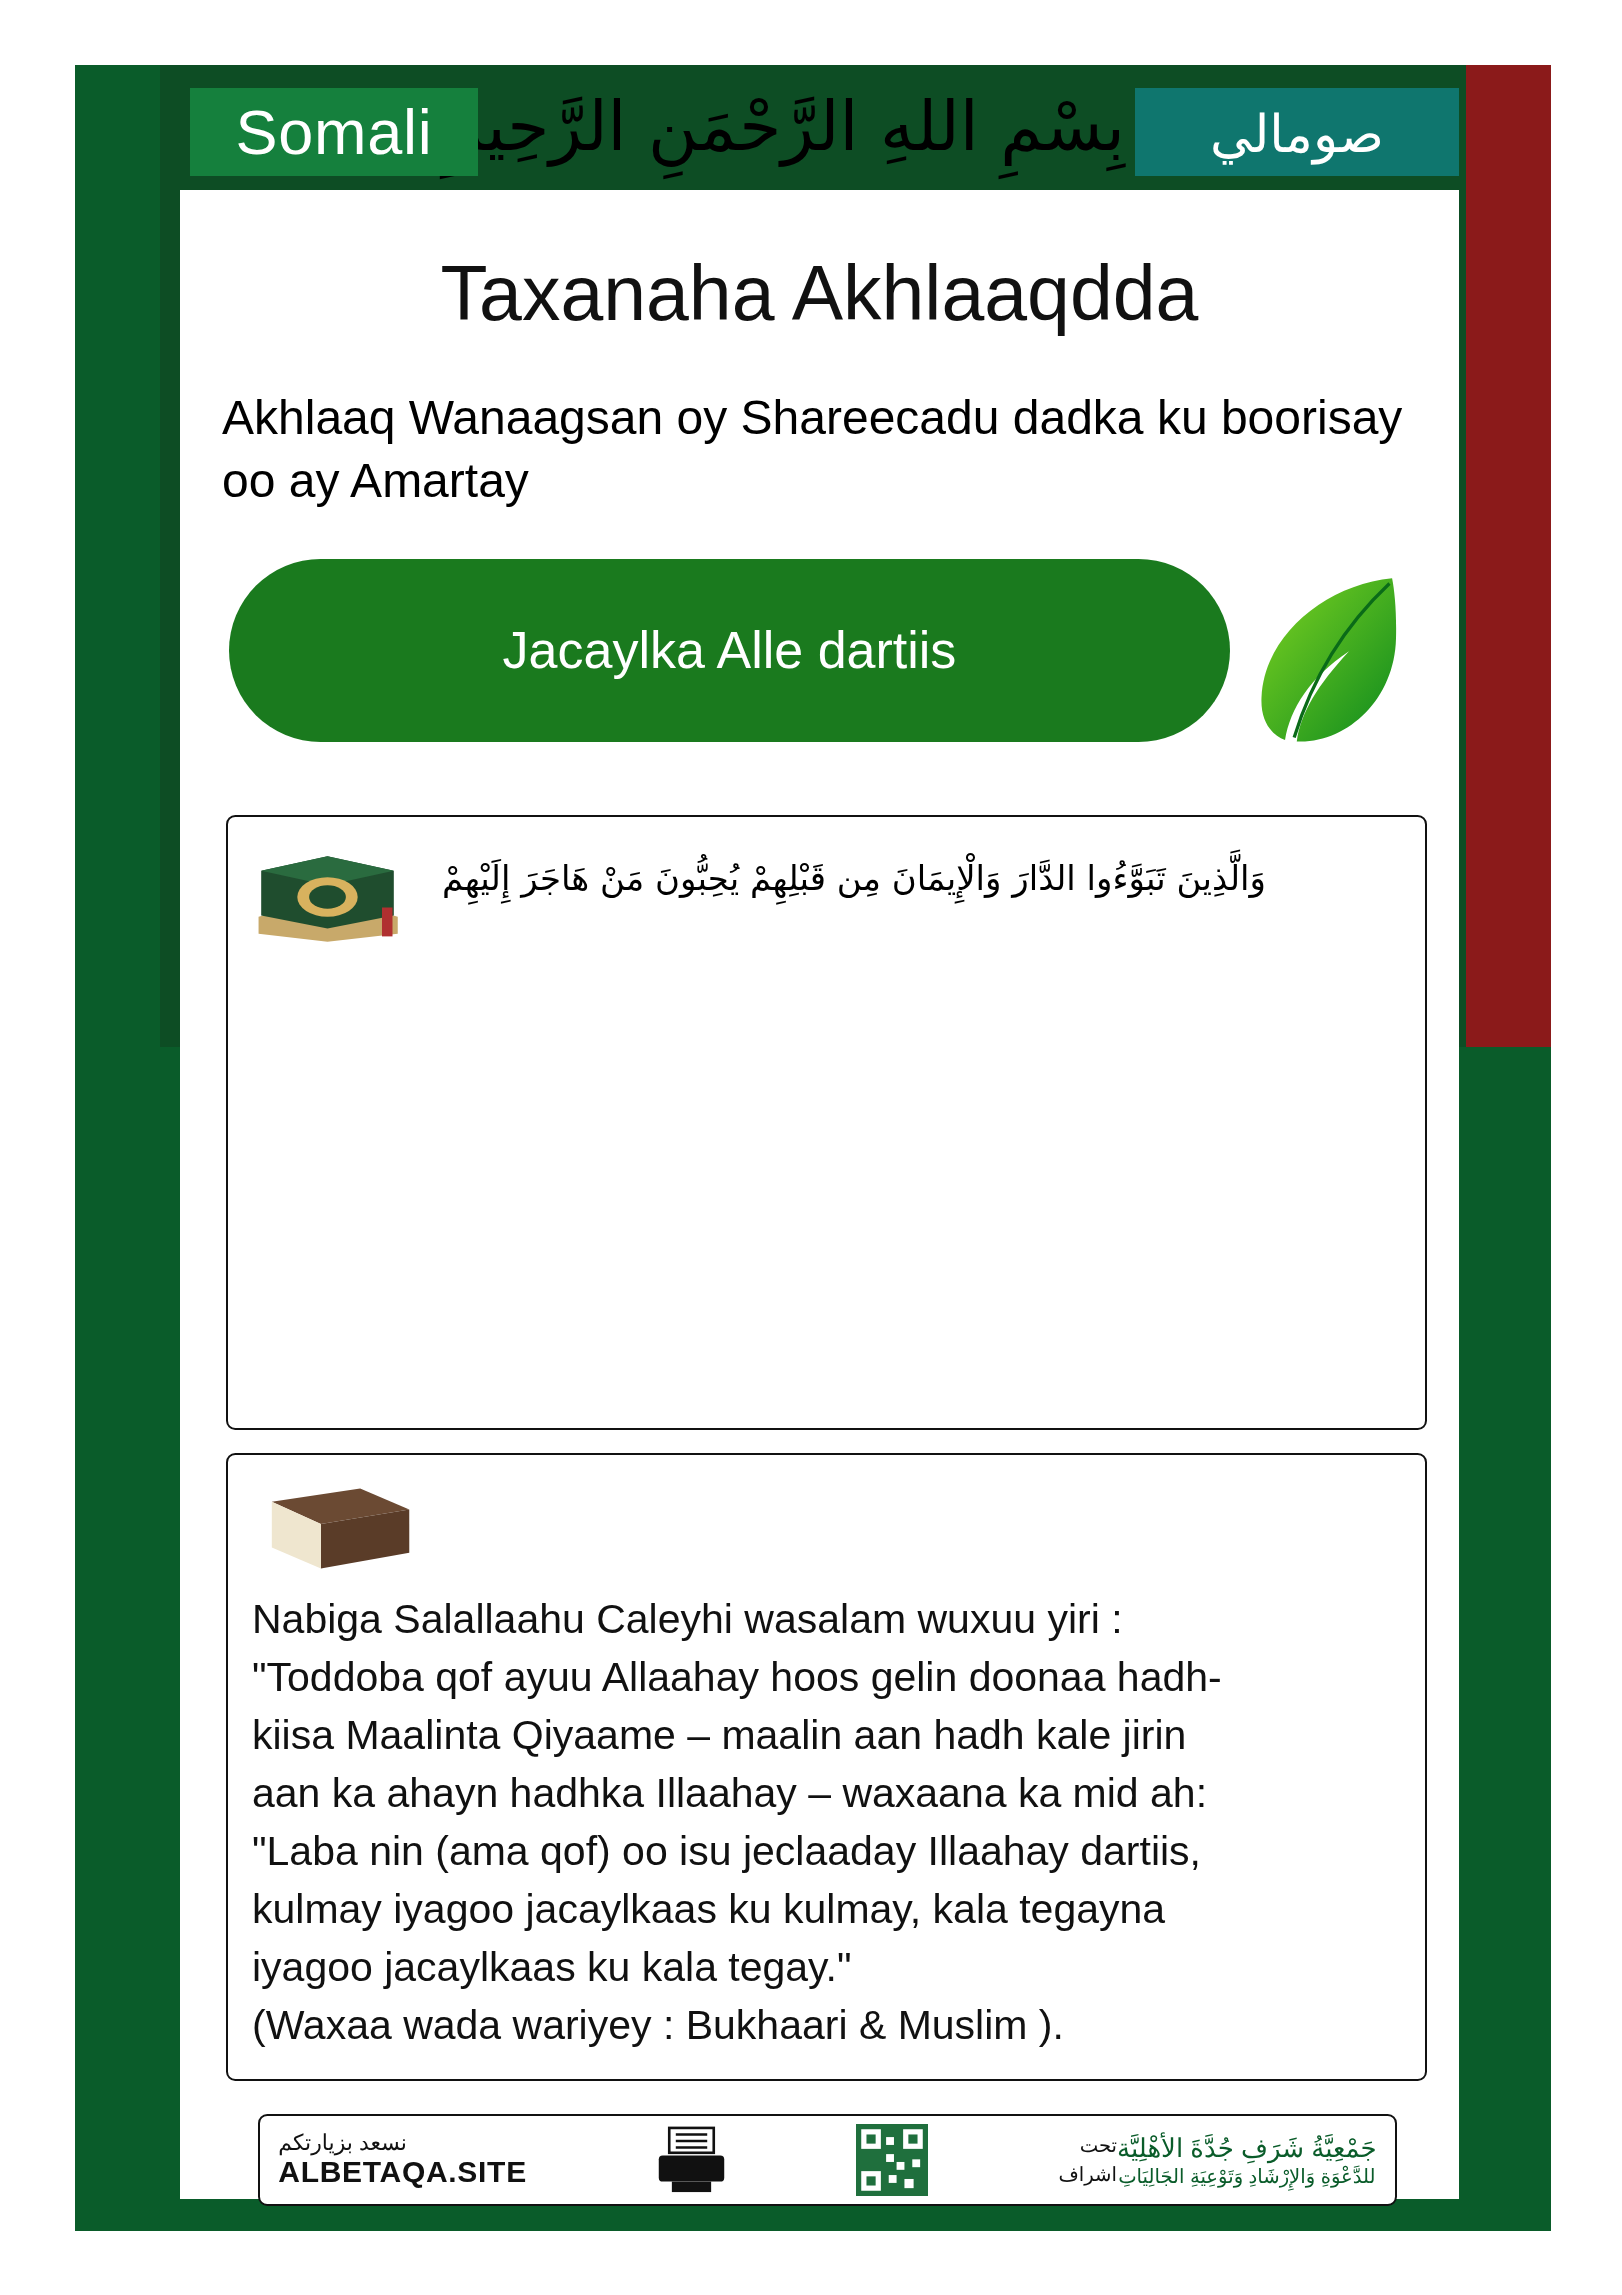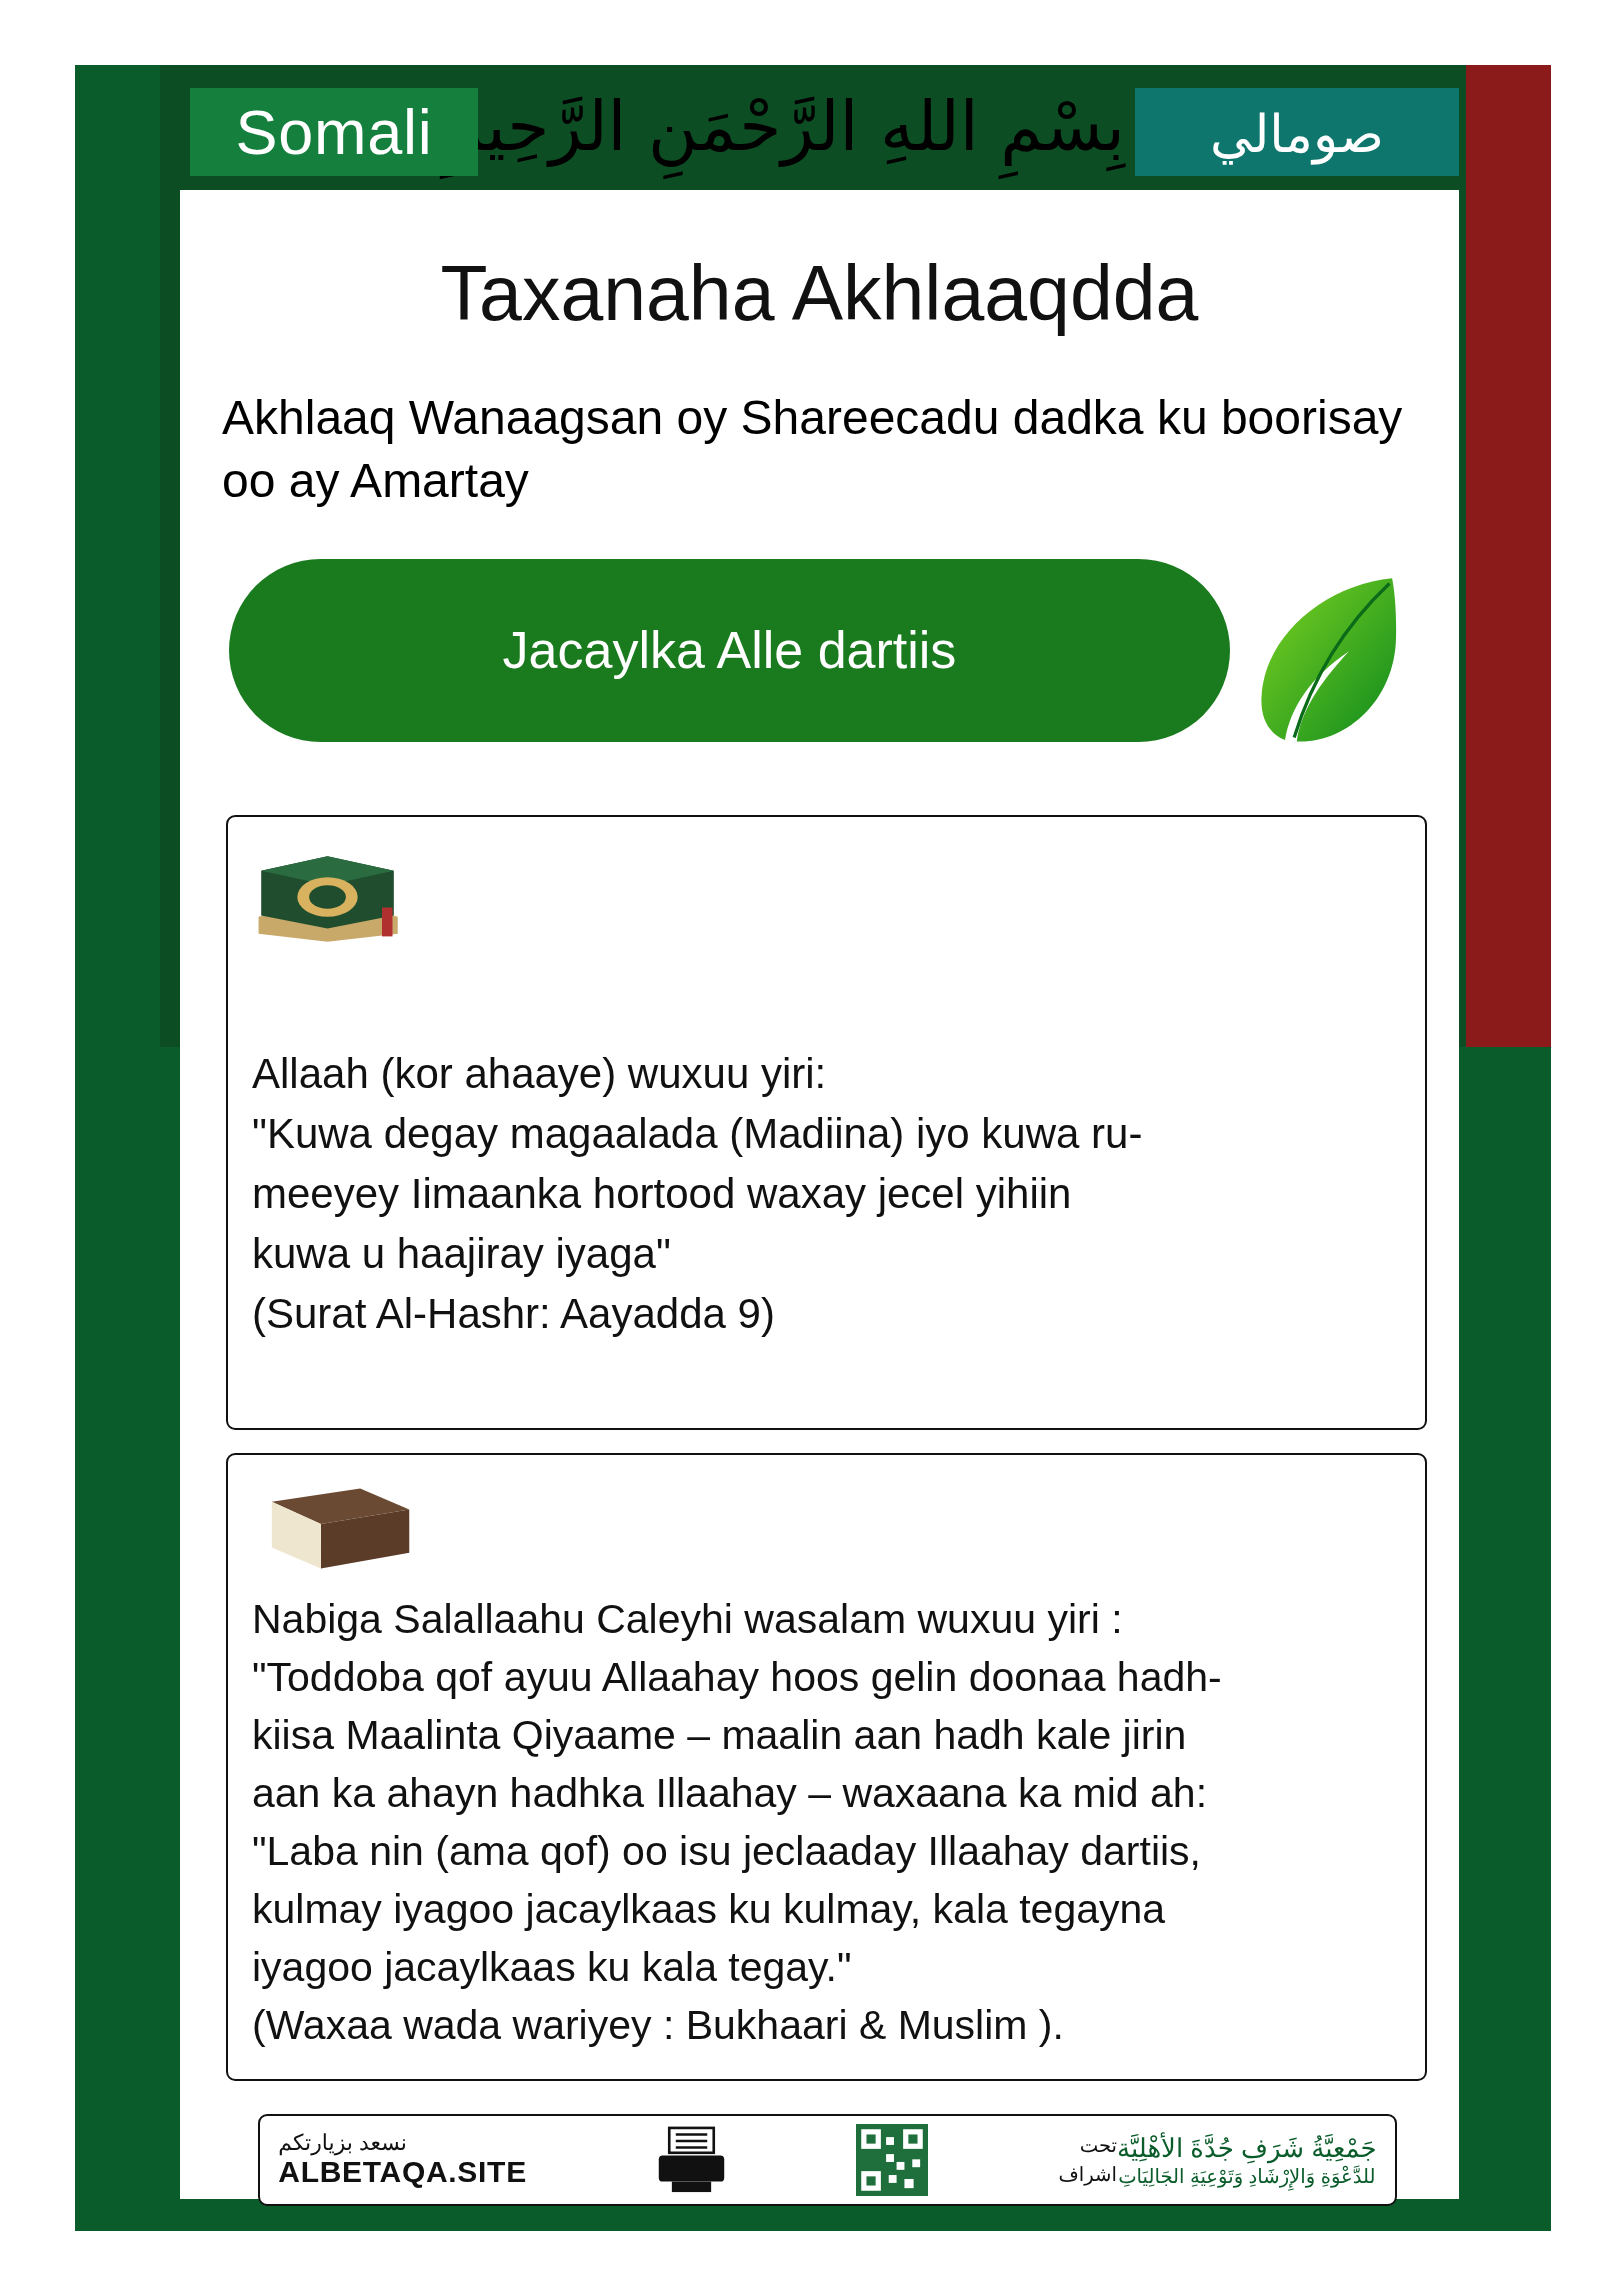--- a/index.html
+++ b/index.html
@@ -299,25 +299,21 @@
 
   <div class="box box-quran"></div>
   <svg class="quran-icon" viewBox="0 0 230 140">
     <path d="M10 100 L115 70 L222 100 L222 126 L115 138 L10 126 Z" fill="#c8a96a"></path>
     <path d="M14 30 L115 8 L216 30 L216 98 L115 118 L14 98 Z" fill="#1f4d2e"></path>
     <path d="M14 30 L115 8 L216 30 L115 52 Z" fill="#2a6b3f"></path>
     <ellipse cx="115" cy="70" rx="46" ry="30" fill="#d8b25e"></ellipse>
     <ellipse cx="115" cy="70" rx="28" ry="18" fill="#1f4d2e"></ellipse>
     <rect x="198" y="86" width="16" height="44" fill="#b03030"></rect>
   </svg>
-  <div class="body-text quran-text">Allaah (kor ahaaye) wuxuu yiri:
-"Kuwa degay magaalada (Madiina) iyo kuwa ru-
-meeyey Iimaanka hortood waxay jecel yihiin
-kuwa u haajiray iyaga"
-(Surat Al-Hashr: Aayadda 9)</div>
+  <div class="ayah-ar">وَالَّذِينَ تَبَوَّءُوا الدَّارَ وَالْإِيمَانَ مِن قَبْلِهِمْ يُحِبُّونَ مَنْ هَاجَرَ إِلَيْهِمْ</div>
 
   <div class="box box-hadith"></div>
   <svg class="book-icon" viewBox="0 0 250 165">
     <path d="M30 30 L165 10 L240 42 L105 64 Z" fill="#6b4a33"></path>
     <path d="M105 64 L240 42 L240 108 L105 132 Z" fill="#5a3c28"></path>
     <path d="M30 30 L105 64 L105 132 L30 100 Z" fill="#efe6cf"></path>
   </svg>
   <div class="body-text hadith-text">Nabiga Salallaahu Caleyhi wasalam wuxuu yiri :
 "Toddoba qof ayuu Allaahay hoos gelin doonaa hadh-
 kiisa Maalinta Qiyaame – maalin aan hadh kale jirin

